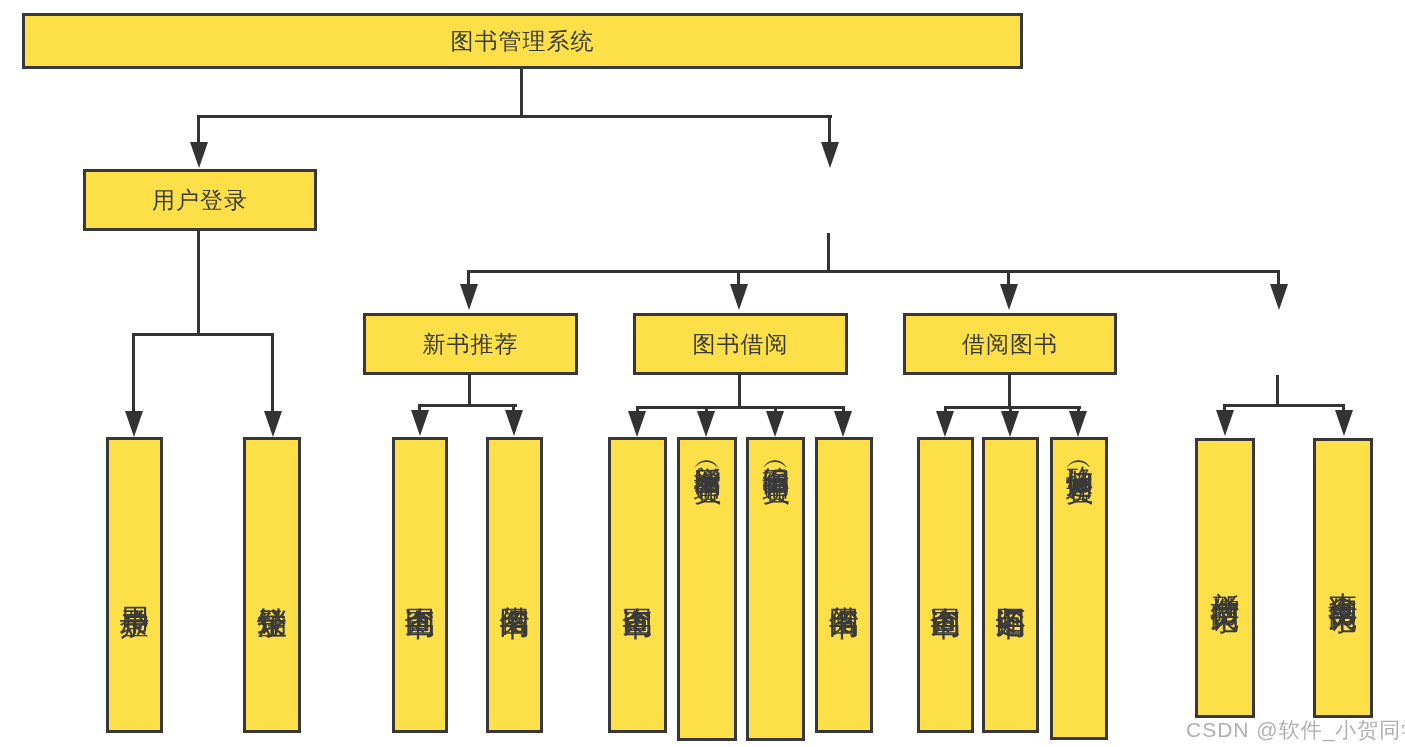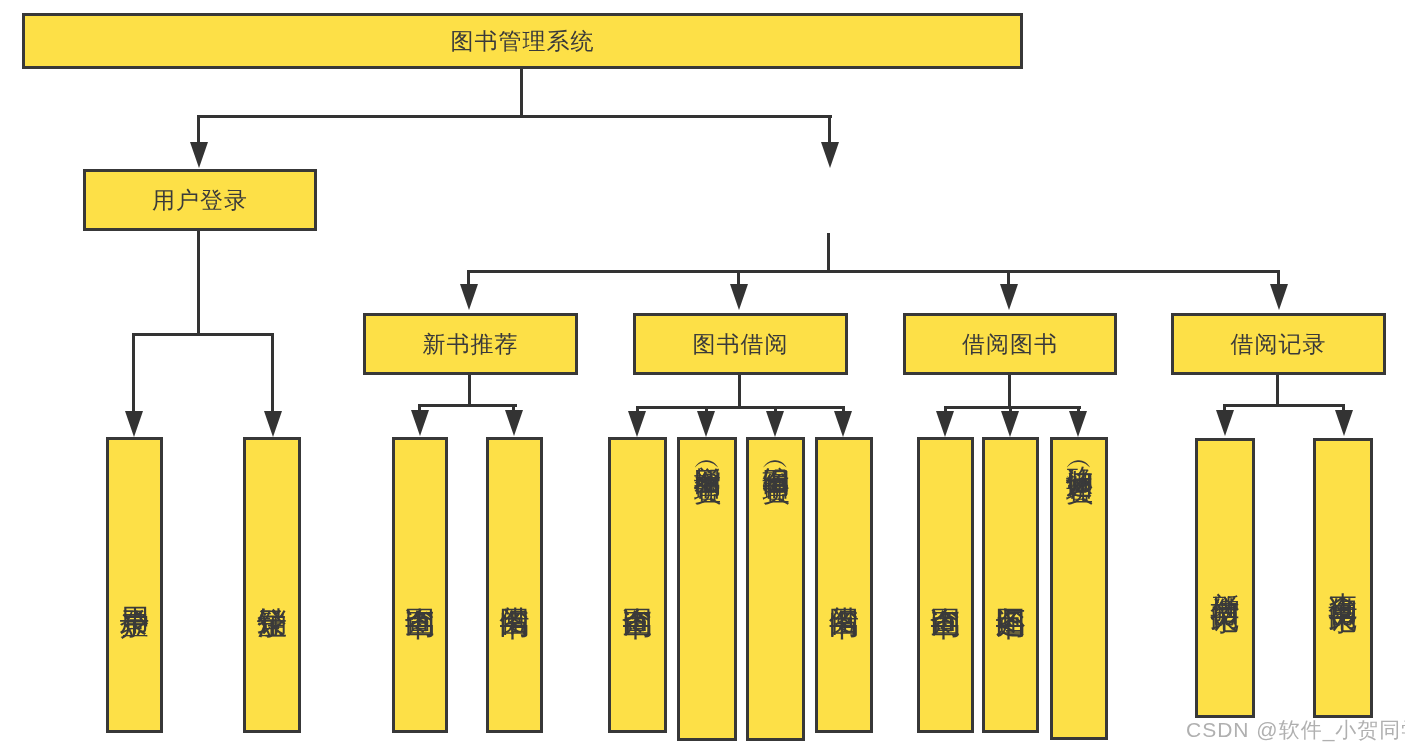--- a/index.html
+++ b/index.html
@@ -97,23 +97,20 @@
 
   <div class="node hnode" style="left:633px;top:313px;width:215px;height:62px;">
     <span>图书借阅</span>
   </div>
   <div class="node hnode" style="left:363px;top:313px;width:215px;height:62px;">
     <span>新书推荐</span>
   </div>
   <div class="node hnode" style="left:903px;top:313px;width:214px;height:62px;">
     <span>借阅图书</span>
   </div>
-  <div class="node hnode" style="left:1171px;top:313px;width:215px;height:62px;">
-    <span>借阅记录</span>
-  </div>
 
   <div class="line" style="left:468px;top:375px;width:3px;height:31px;"></div>
   <div class="line" style="left:418px;top:404px;width:99px;height:3px;"></div>
   <div class="line" style="left:418px;top:404px;width:3px;height:9px;"></div>
   <div class="arrow" style="left:411px;top:410px;"></div>
   <div class="line" style="left:512px;top:404px;width:3px;height:9px;"></div>
   <div class="arrow" style="left:505px;top:410px;"></div>
 
   <div class="line" style="left:738px;top:375px;width:3px;height:33px;"></div>
   <div class="line" style="left:636px;top:406px;width:209px;height:3px;"></div>

